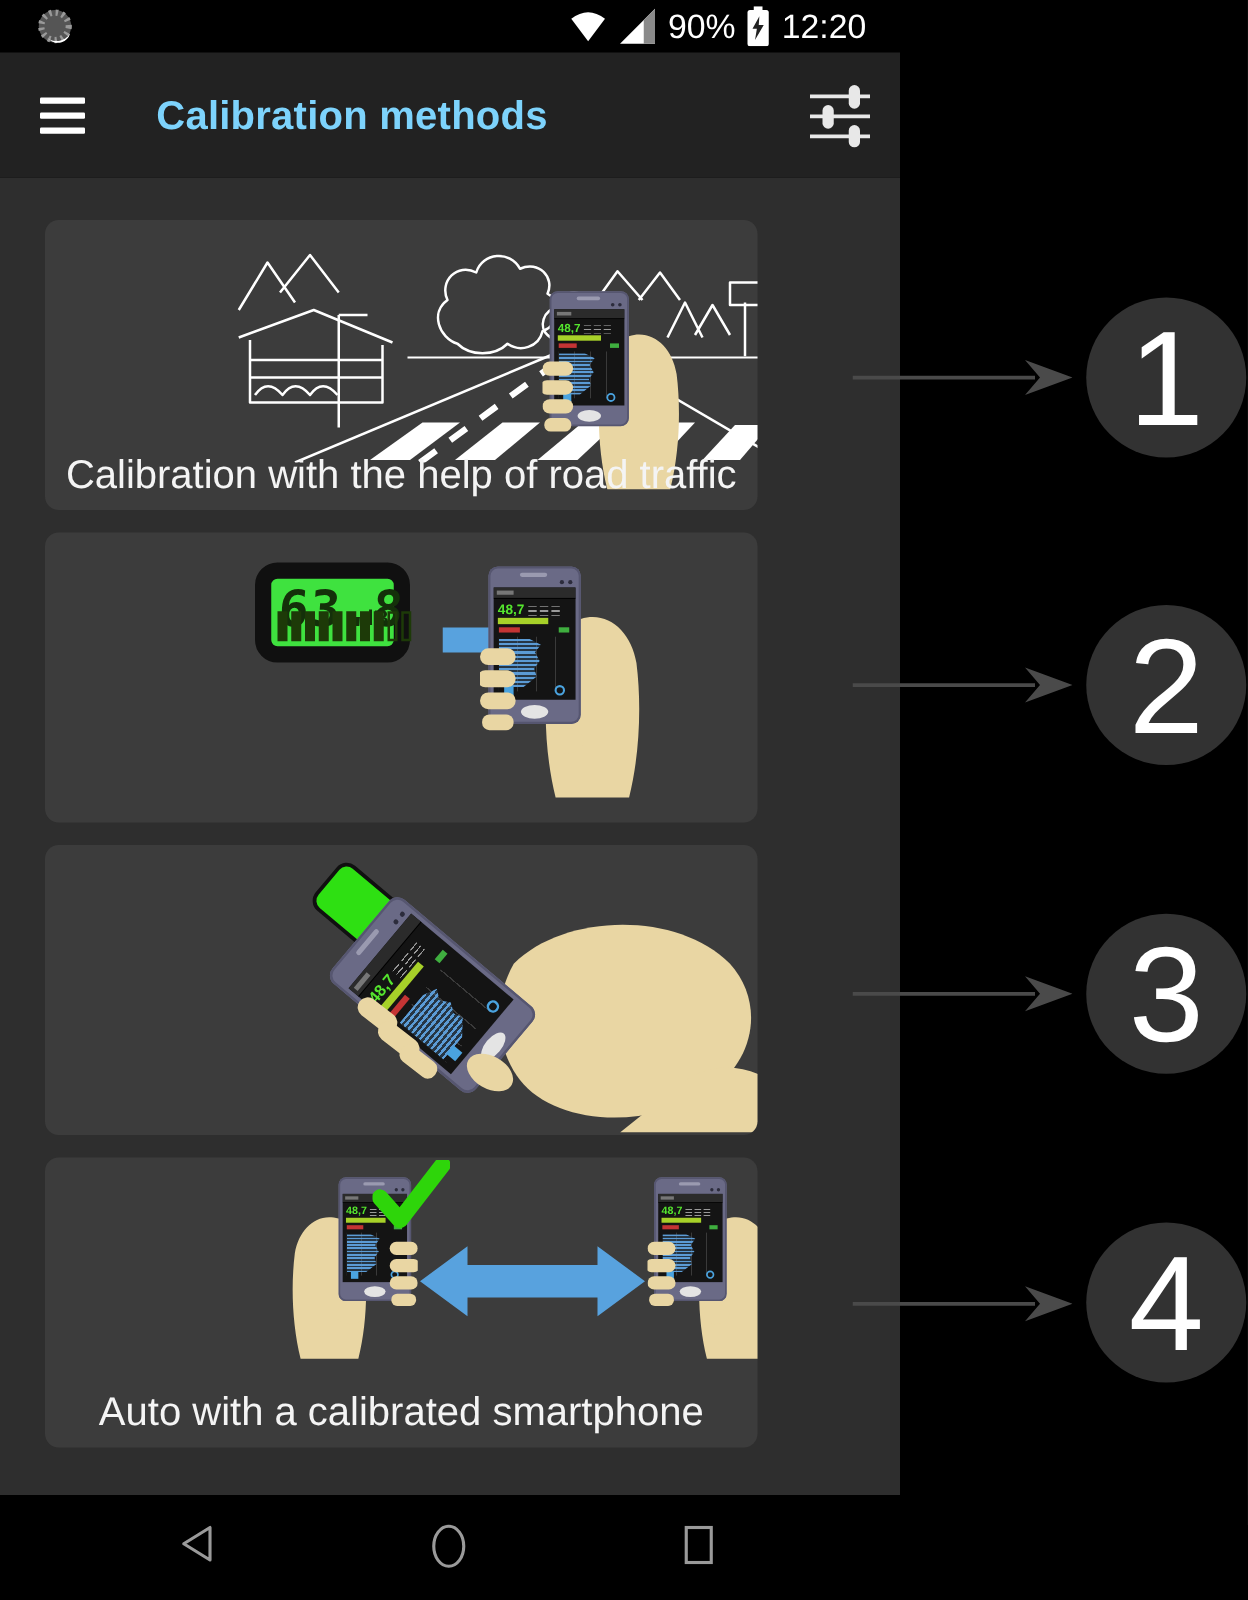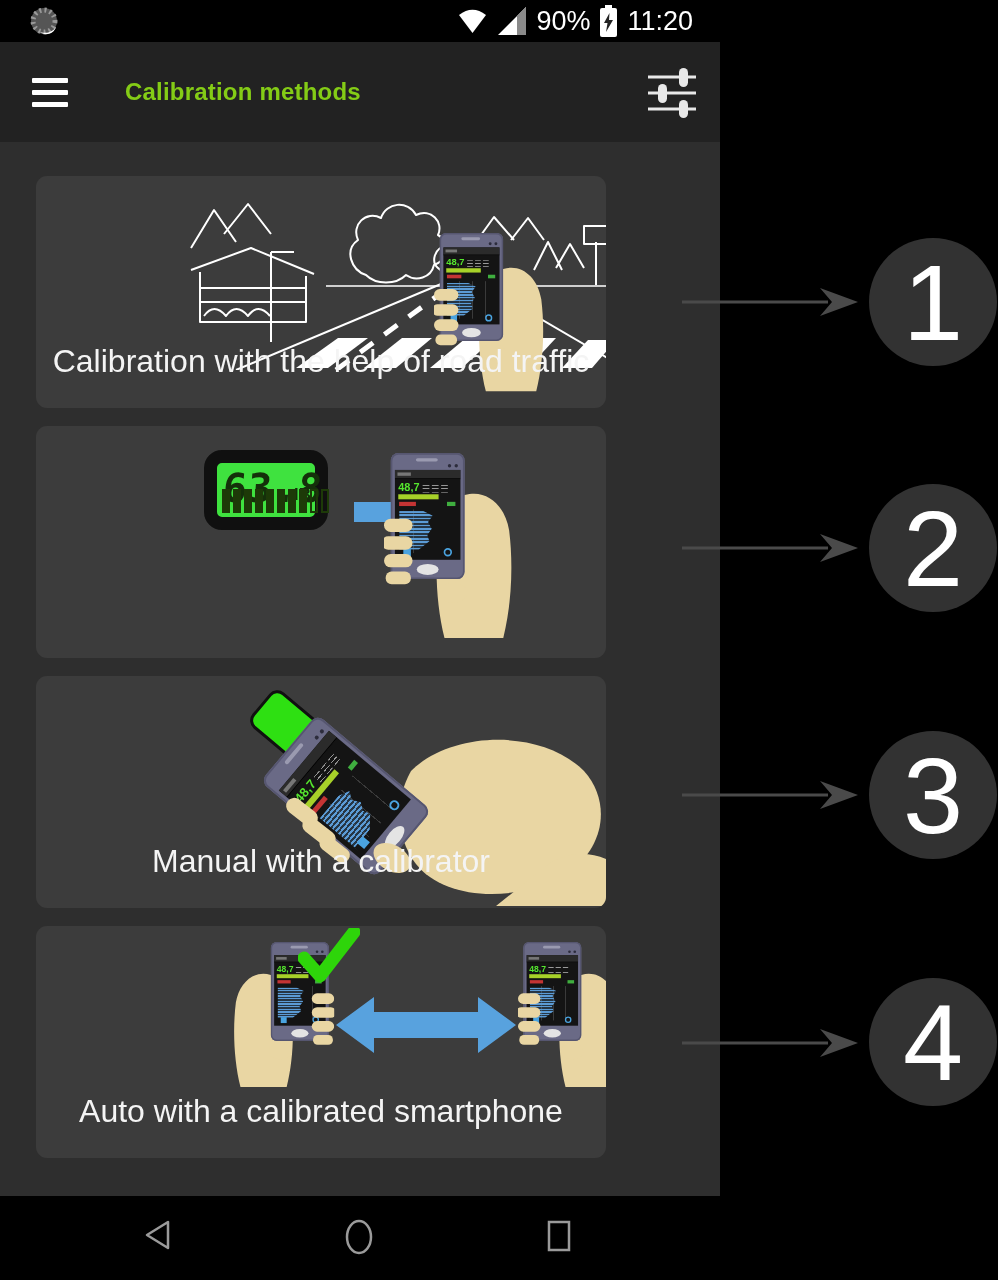--- a/index.html
+++ b/index.html
@@ -14,28 +14,28 @@
   .sb-text{color:#fff;font-size:27px;line-height:42px;}
 
   
   .appbar{position:absolute;left:0;top:42px;width:720px;height:100px;background:#222222;}
   .appbar-shadow{position:absolute;left:0;top:142px;width:720px;height:14px;
       background:linear-gradient(180deg,rgba(0,0,0,.5),rgba(0,0,0,0));}
   .menu-btn{position:absolute;left:26px;top:30px;width:48px;height:40px;cursor:pointer;}
   .menu-btn i{position:absolute;left:6px;width:36px;height:5px;background:#fff;border-radius:1px;}
   .menu-btn i:nth-child(1){top:6px}.menu-btn i:nth-child(2){top:18px}.menu-btn i:nth-child(3){top:30px}
   .appbar-title{position:absolute;left:125px;top:0;height:100px;line-height:100px;
-      color:#84cc16;font-size:24px;font-weight:700;letter-spacing:.2px;}
+      color:#7dd3fc;font-size:32px;font-weight:700;letter-spacing:.2px;}
   .tune-btn{position:absolute;right:22px;top:26px;width:52px;height:50px;cursor:pointer;}
 
   
   .content{position:absolute;left:0;top:142px;width:720px;height:1054px;background:#2e2e2e;}
   .card{position:absolute;left:36px;width:570px;height:232px;background:#3c3c3c;
         border-radius:11px;overflow:hidden;cursor:pointer;}
-  .card-caption{position:absolute;left:0;right:0;bottom:28px;text-align:center;
+  .card-caption{position:absolute;left:0;right:0;bottom:10px;text-align:center;
         color:#f4f4f4;font-size:32px;z-index:9;}
 
   
   .num-circle{position:absolute;left:869px;width:128px;height:128px;border-radius:50%;
         background:#323232;color:#fff;text-align:center;line-height:130px;font-size:108px;}
   .anno-arrow{position:absolute;left:682px;width:176px;height:36px;}
 
   
   .navbar{position:absolute;left:0;top:1196px;width:998px;height:84px;background:#000;}
   .nav-btn{position:absolute;top:22px;width:40px;height:40px;cursor:pointer;}
@@ -119,21 +119,21 @@
     <svg width="30" height="30" viewBox="0 0 30 30">
       <path d="M1,29 L29,29 L29,1 Z" fill="#fff"></path>
       <path d="M20,10 L29,1 L29,29 L20,29 Z" fill="#8a8a8a"></path>
     </svg>
     <span class="sb-text">90%</span>
     <svg width="19" height="32" viewBox="0 0 19 32">
       <rect x="6" y="0" width="7" height="4" fill="#fff"></rect>
       <rect x="1" y="3" width="17" height="29" rx="2" fill="#fff"></rect>
       <path d="M10.5,8 L5,18 L8.5,18 L7,27 L14,15 L10,15 Z" fill="#222"></path>
     </svg>
-    <span class="sb-text">11:20</span>
+    <span class="sb-text">12:20</span>
   </div>
 </div>
 
 <div class="appbar">
   <div class="menu-btn">
     <span><i></i><i></i><i></i></span>
   </div>
   <div class="appbar-title">Calibration methods</div>
   <div class="tune-btn">
     <svg width="52" height="50" viewBox="0 0 52 50">
@@ -320,21 +320,20 @@
       <i class="p-home"></i>
     </div>
     <svg class="abs" style="left:160px;top:10px;z-index:6" width="460" height="220" viewBox="0 0 460 220">
       <g fill="#e9d6a3">
         <rect x="88" y="118" width="36" height="16" rx="8" transform="rotate(38 106 126)"></rect>
         <rect x="104" y="138" width="38" height="16" rx="8" transform="rotate(38 123 146)"></rect>
         <rect x="122" y="156" width="34" height="15" rx="7" transform="rotate(38 139 163)"></rect>
         <ellipse cx="196" cy="172" rx="20" ry="13" transform="rotate(30 196 172)"></ellipse>
       </g>
     </svg>
-    <div class="card-caption">Manual with a calibrator</div>
   </div>
 
   <div class="card" style="top:784px;">
     <div class="hwrap mirror" style="left:186px;top:4px;transform:scale(0.66);">
       <svg class="hb" width="170" height="240">
           <use href="#sym-hand-back"></use>
         </svg>
       <div class="phone">
         <i class="p-speaker"></i>
         <i class="p-cam"></i>

